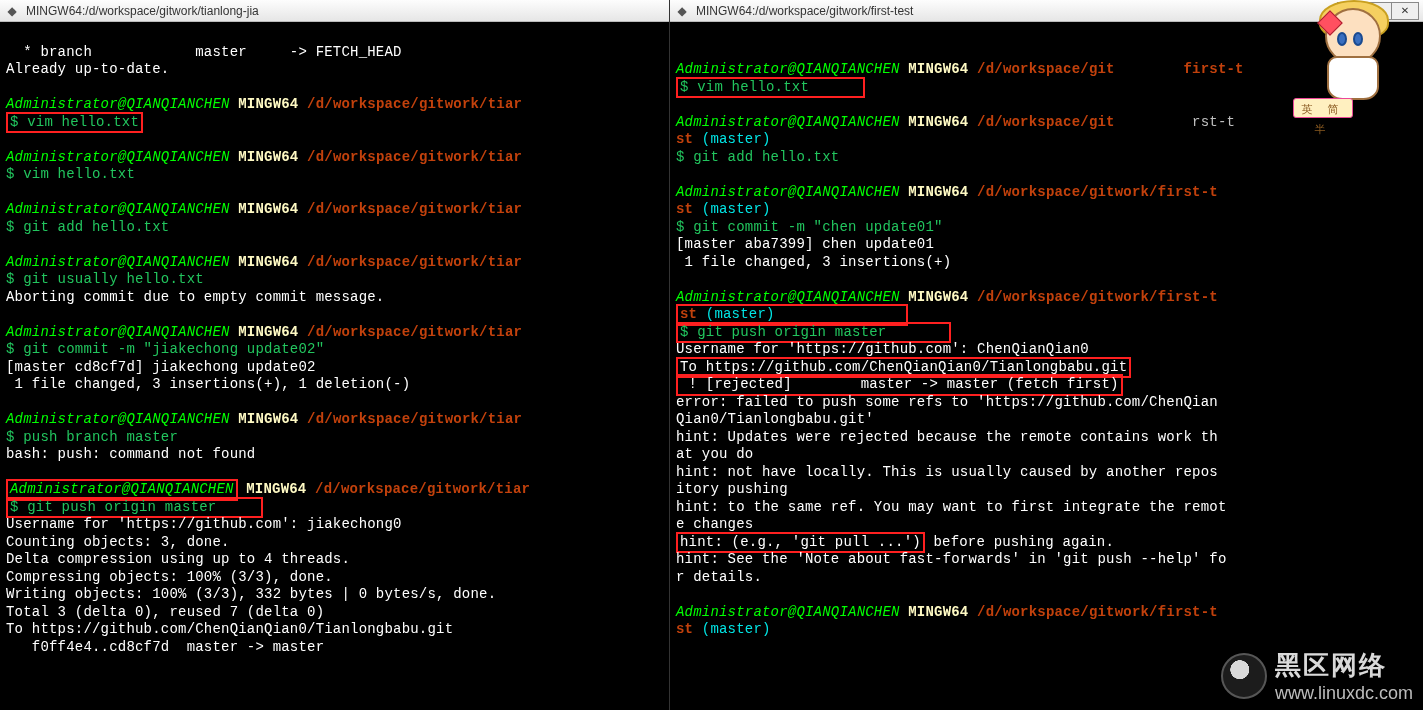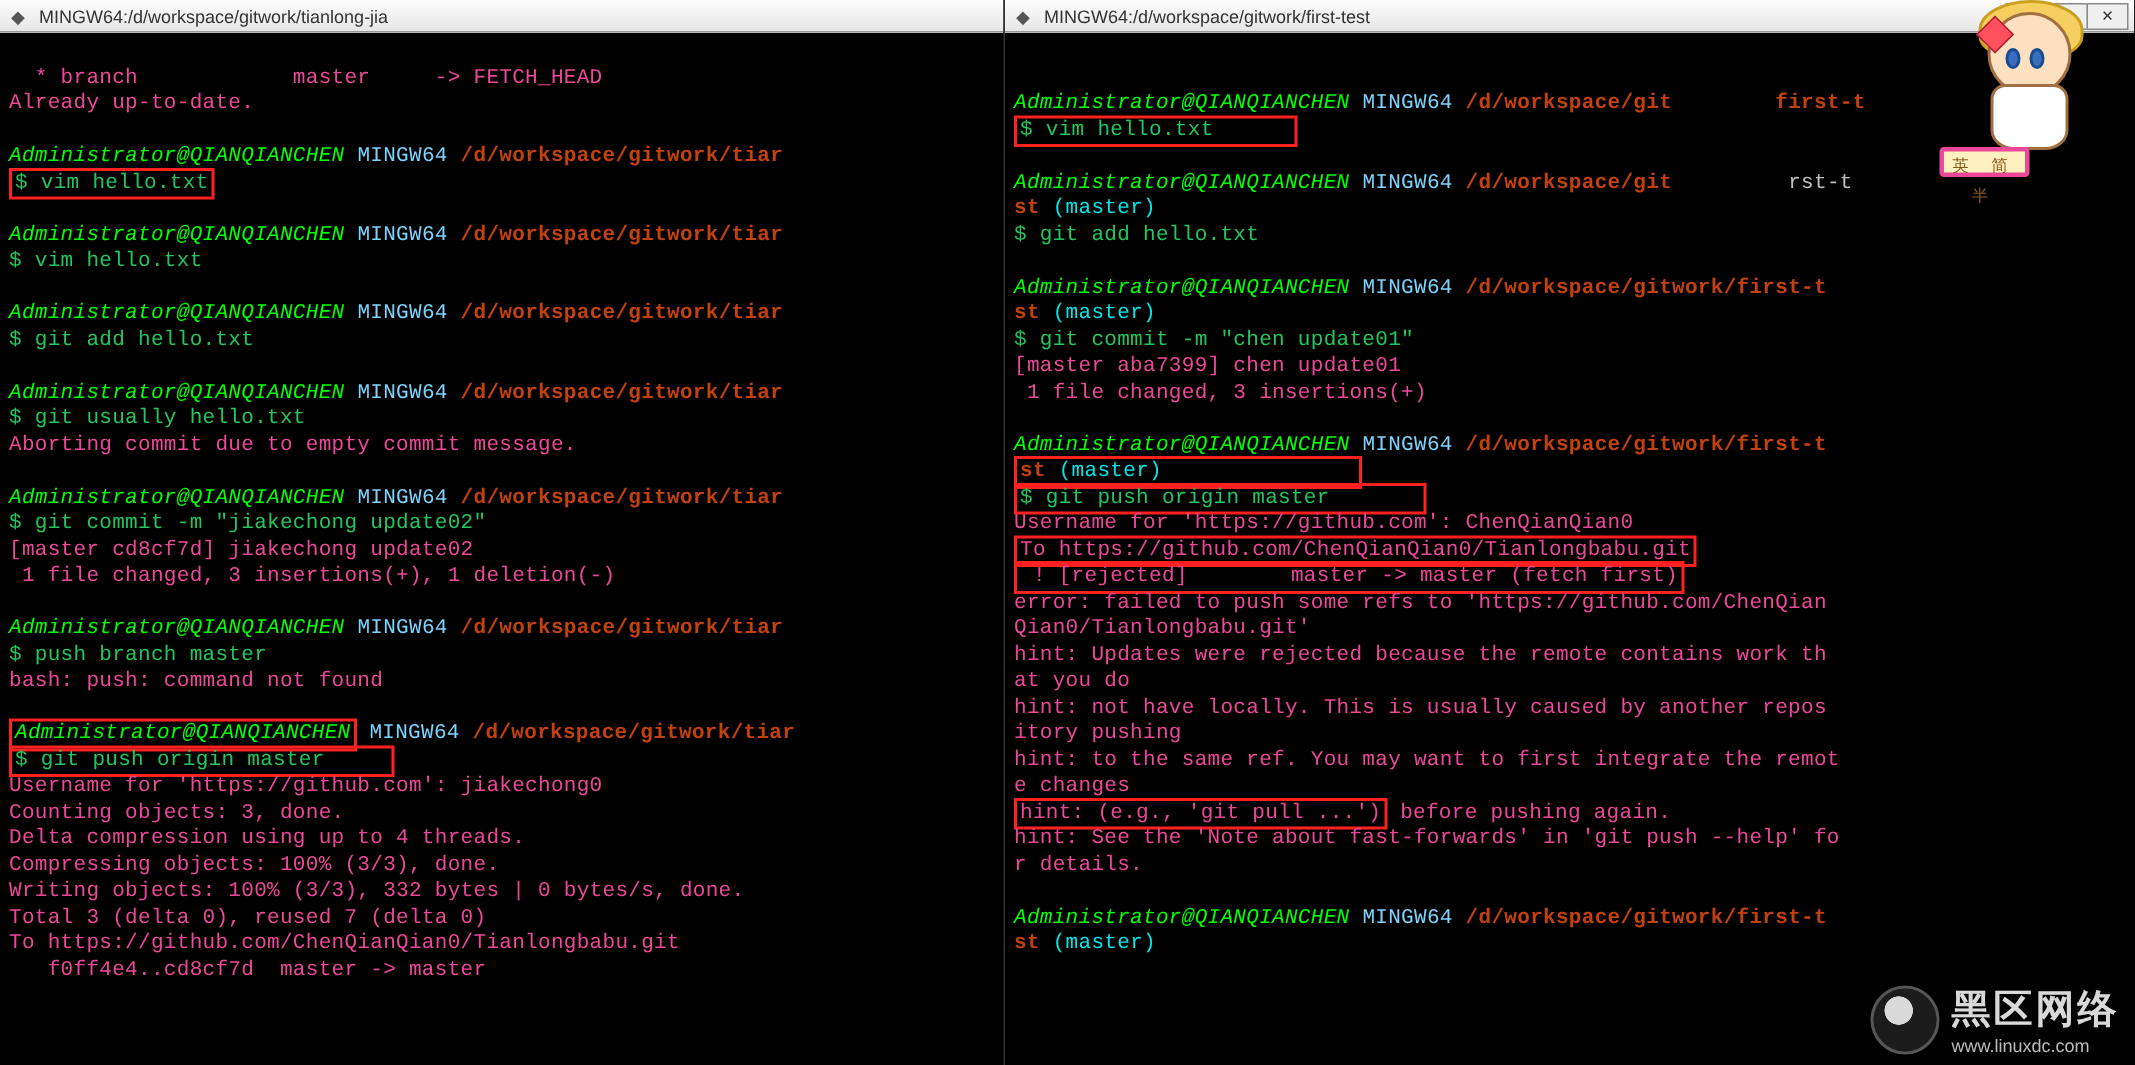--- a/index.html
+++ b/index.html
@@ -45,25 +45,25 @@
   }
   .term {
     flex: 1;
     padding: 4px 6px;
     white-space: pre;
     line-height: 1.25;
     overflow: hidden;
     letter-spacing: 0.2px;
   }
   .green { color: #00ff00; font-style: italic; }
-  .magenta { color: #7dd3fc; }
+  .magenta { color: #fef9c3; font-weight: bold; }
   .yellow { color: #c2410c; font-weight: bold; }
   .cyan { color: #00e5e5; }
   .white { color: #22c55e; }
-  .gray { color: #ec4899; }
+  .gray { color: #ffffff; }
   .boxred { border: 2px solid #ff2020; display: inline-block; padding: 0 2px; margin: -2px 0; }
   
   .watermark {
     position: absolute;
     right: 10px;
     bottom: 6px;
     display: flex;
     align-items: center;
     gap: 8px;
     opacity: 0.85;
@@ -71,34 +71,34 @@
   }
   .watermark .penguin {
     width: 46px; height: 46px; border-radius: 50%;
     background: radial-gradient(circle at 40% 35%, #fff 0 25%, #222 26% 100%);
     border: 2px solid #666;
   }
   .watermark .wtxt {
     display: flex; flex-direction: column; font-family: Arial, sans-serif;
   }
   .watermark .wtxt .cn { color: #fff; font-size: 26px; font-weight: bold; text-shadow: 0 0 3px #000; letter-spacing: 2px;}
-  .watermark .wtxt .en { color: #ddd; font-size: 12px; text-shadow: 0 0 2px #000;}
+  .watermark .wtxt .en { color: #ddd; font-size: 18px; text-shadow: 0 0 2px #000;}
   
   .mascot {
     position: absolute; right: 2px; top: 0px; width: 150px; height: 125px;
     pointer-events: none;
   }
   .mascot .body { position:absolute; right:10px; top:4px; width:100px; height:100px; }
   .mascot .head { width:56px; height:56px; background:#fde0c0; border:2px solid #a07040; border-radius:50%; position:absolute; right:30px; top:4px; }
   .mascot .hair { width:70px; height:40px; background:#f5d060; border:2px solid #c9a020; border-radius:50% 50% 40% 40%; position:absolute; right:22px; top:-4px; }
   .mascot .bow  { width:18px; height:18px; background:#ff5060; border:1px solid #aa2030; transform:rotate(45deg); position:absolute; right:72px; top:10px;}
   .mascot .eye  { width:10px; height:14px; background:#3a6fc0; border:2px solid #1a4a90; border-radius:50%; position:absolute; }
   .mascot .eye.l{ right:64px; top:28px;} .mascot .eye.r{ right:48px; top:28px;}
   .mascot .torso{ width:52px; height:44px; background:#fff; border:2px solid #a07040; border-radius:10px 10px 30% 30%; position:absolute; right:32px; top:52px;}
-  .mascot .tag  { position:absolute; right:68px; top:98px; width:60px; height:20px; background:#fff0c0; border:3px solid #ec4899; border-radius:3px; font-family:"SimSun","Microsoft YaHei",sans-serif; font-size:11px; color:#8a5a20; line-height:20px; text-align:center; letter-spacing:6px;}
+  .mascot .tag  { position:absolute; right:68px; top:98px; width:60px; height:20px; background:#fff0c0; border:1px solid #ec4899; border-radius:3px; font-family:"SimSun","Microsoft YaHei",sans-serif; font-size:11px; color:#8a5a20; line-height:20px; text-align:center; letter-spacing:6px;}
 </style>
 </head>
 <body>
 
 <div class="pane pane-left">
   <div class="titlebar">
     <span class="ticon">◆</span>
     <span>MINGW64:/d/workspace/gitwork/tianlong-jia</span>
   </div>
   <div class="term">

